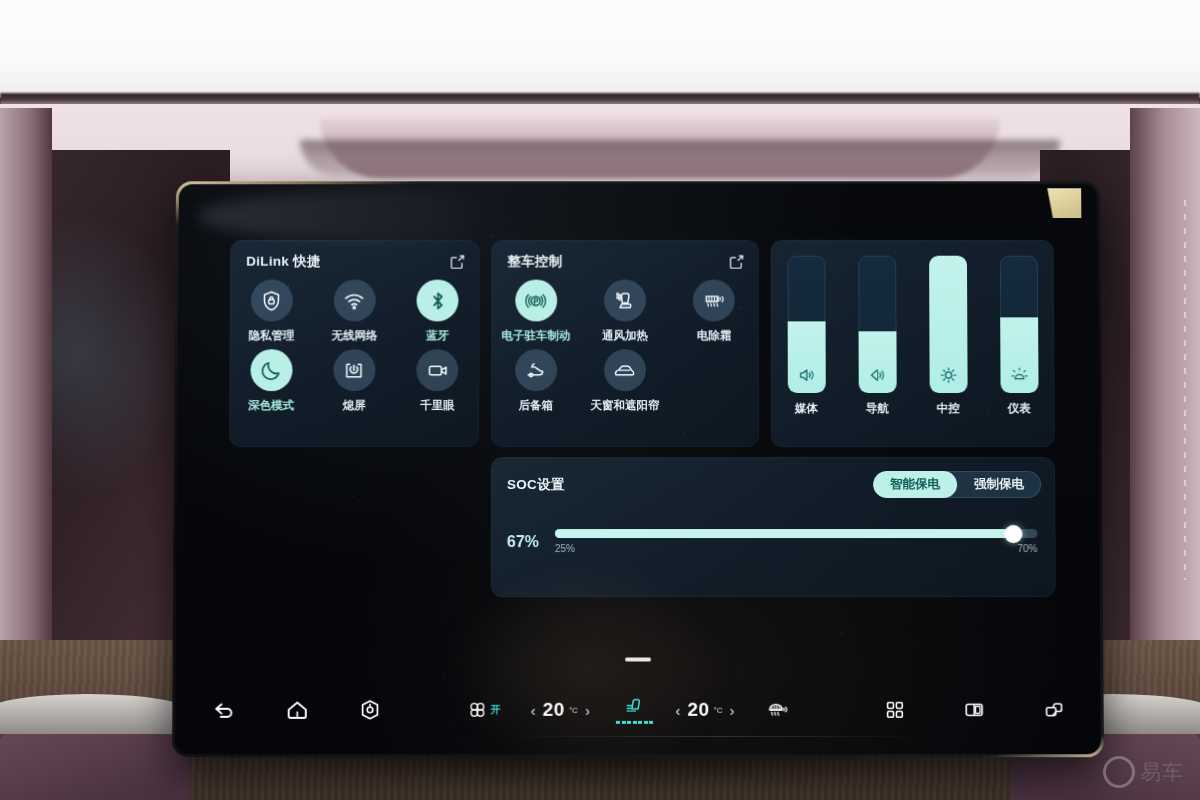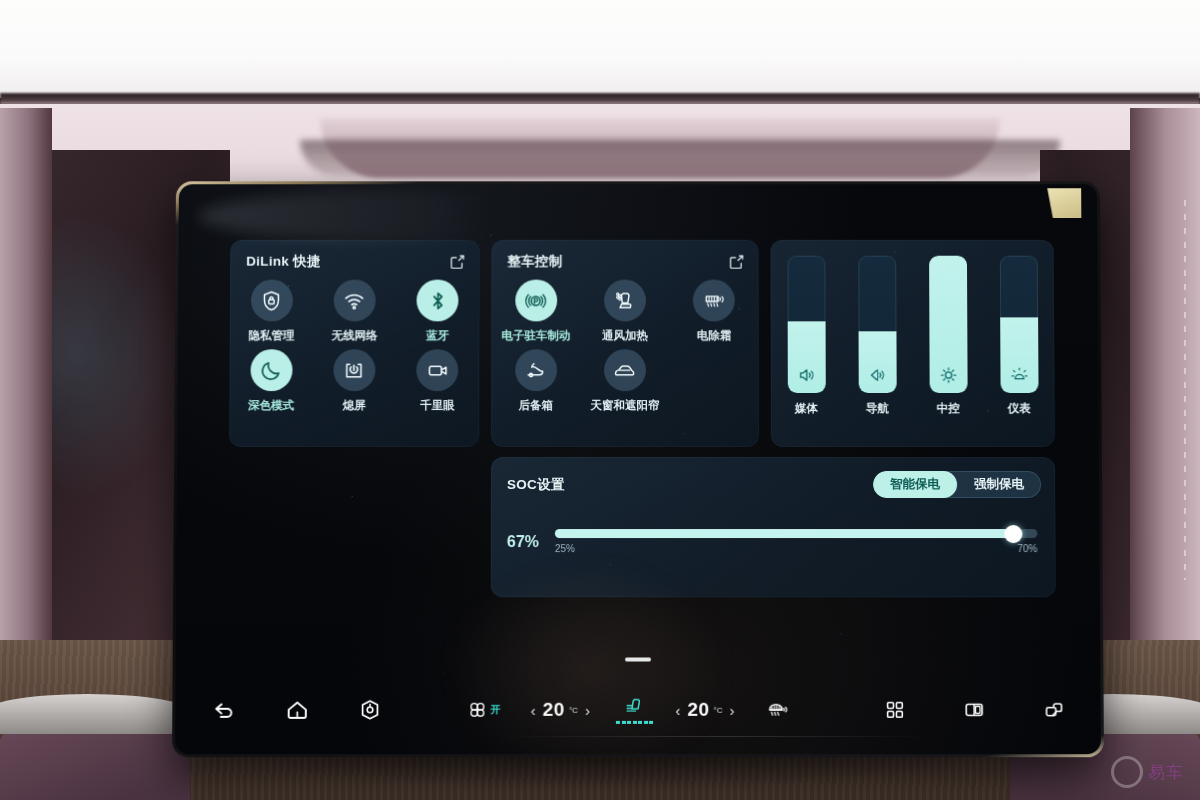--- a/index.html
+++ b/index.html
@@ -234,21 +234,21 @@
   .temp-v{font-size:19px;font-weight:700;color:#ffffff;letter-spacing:.5px;}
   .temp-u{font-size:8px;color:#dfe6ea;margin-left:-3px;}
   .seat-lvl{margin-top:2px;display:flex;gap:1.5px;}
   .seat-lvl i{width:4px;height:3px;background:#35e0d4;display:block;}
 
   .watermark{
     position:absolute;right:16px;bottom:12px;z-index:9;
     display:flex;align-items:center;gap:5px;opacity:.32;
   }
   .wm-ring{width:26px;height:26px;border-radius:50%;border:3px solid #e9e9e9;}
-  .wm-txt{font-size:17px;color:#d946ef;font-weight:400;letter-spacing:1px;}
+  .wm-txt{font-size:21px;color:#a3a3a3;font-weight:400;letter-spacing:1px;}
 </style>
 </head>
 <body>
 
 <div id="scene">
   <div class="windshield"></div>
   <div class="wind-edge"></div>
   <div class="dash-top"></div>
   <div class="dash-lip"></div>
   <div class="dash-lip2"></div>

